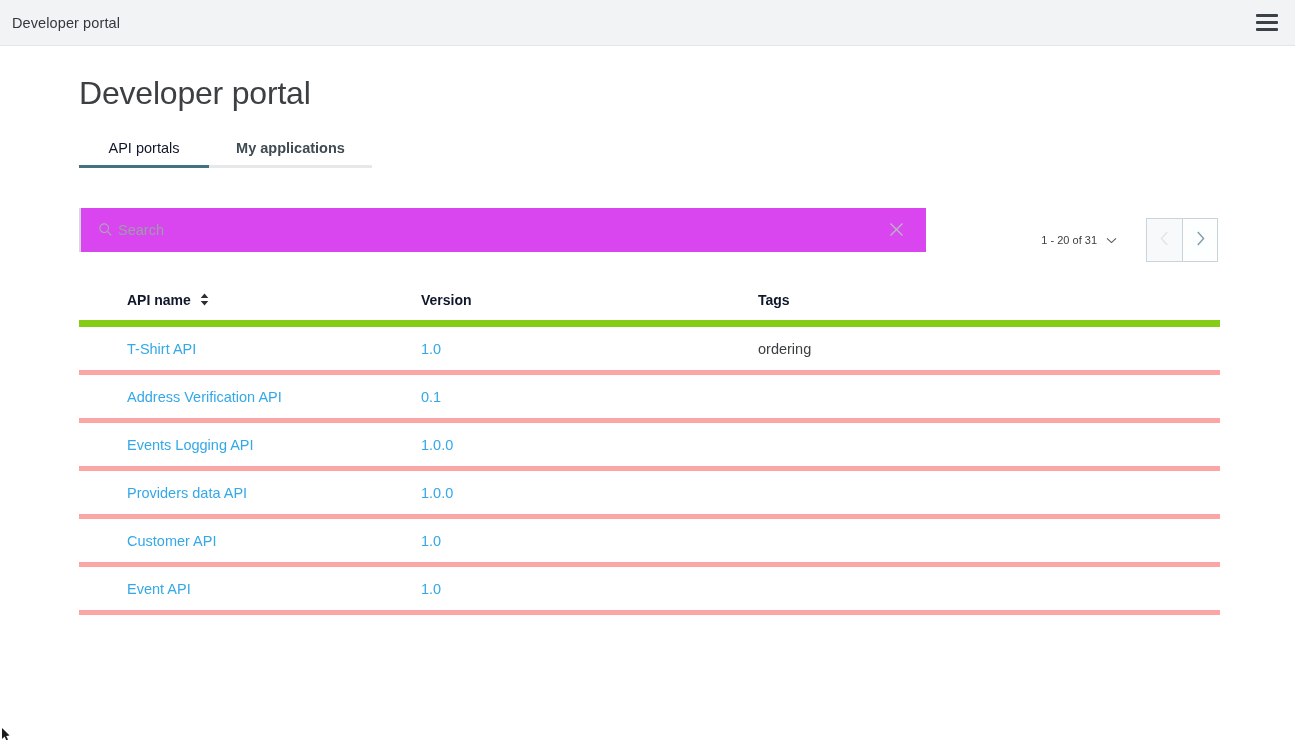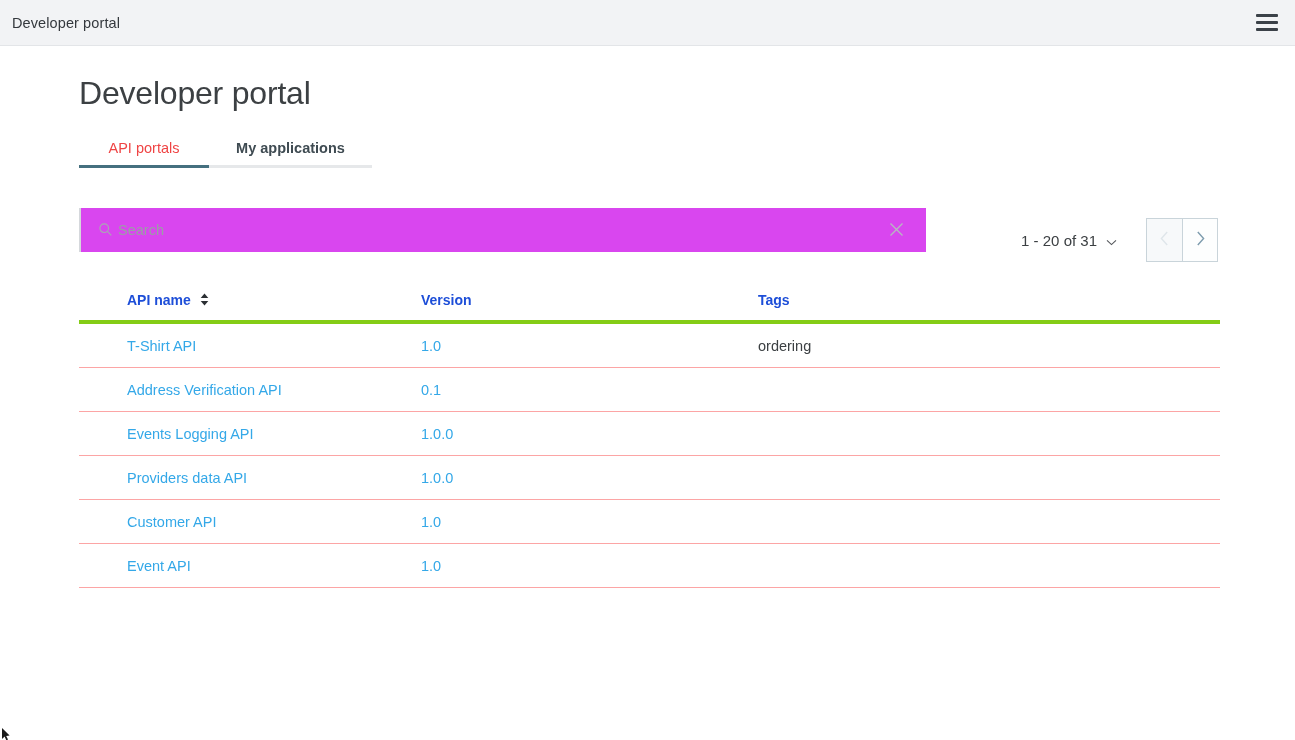--- a/index.html
+++ b/index.html
@@ -72,21 +72,21 @@
   }
   .tab-0 { width: 130px; }
   .tab-1 { width: 163px; font-weight: bold; }
   .tab::after {
     content: "";
     position: absolute;
     left: 0; right: 0; bottom: 0;
     height: 3px;
     background: #e6e8ea;
   }
-  .tab.active { color: #ef4444; }
+  .tab.active { color: #0f172a; }
   .tab.active::after { background: #45707f; }
 
   
   .controls {
     display: flex;
     align-items: flex-start;
     margin-top: 40px;
     padding-right: 77px;
   }
   .searchbox {
@@ -126,21 +126,21 @@
     cursor: pointer;
   }
 
   .pager {
     margin-left: auto;
     display: flex;
     align-items: center;
     padding-top: 10px;
   }
   .pager-range {
-    font-size: 15px;
+    font-size: 11px;
     color: #3c4043;
     display: flex;
     align-items: flex-start;
     gap: 9px;
     cursor: pointer;
     margin-right: 29px;
   }
   .pager-btns { display: flex; }
   .pager-btn {
     width: 36px;
@@ -157,37 +157,37 @@
   
   .table {
     margin-top: 30px;
     width: 1141px;
     border-collapse: collapse;
   }
   .table th {
     text-align: left;
     font-size: 14px;
     font-weight: bold;
-    color: #1d4ed8;
+    color: #0f172a;
     padding: 0 0 12px 0;
-    border-bottom: 4px solid #84cc16;
+    border-bottom: 7px solid #84cc16;
   }
   .table th.c-name { padding-left: 48px; width: 342px; }
   .table th.c-ver  { width: 337px; }
   .table th.c-tag  { }
   .sort-icon {
     display: inline-block;
     margin-left: 5px;
     position: relative;
     top: 1px;
   }
   .table td {
     font-size: 14.5px;
     padding: 14px 0 13px 0;
-    border-bottom: 1px solid #fca5a5;
+    border-bottom: 5px solid #fca5a5;
     vertical-align: middle;
   }
   .table td.c-name { padding-left: 48px; }
   .table tr td.c-name a, .table tr td.c-ver a {
     color: #34a8e8;
     text-decoration: none;
     cursor: pointer;
   }
   .table td.c-tag { color: #3c4043; }
 

